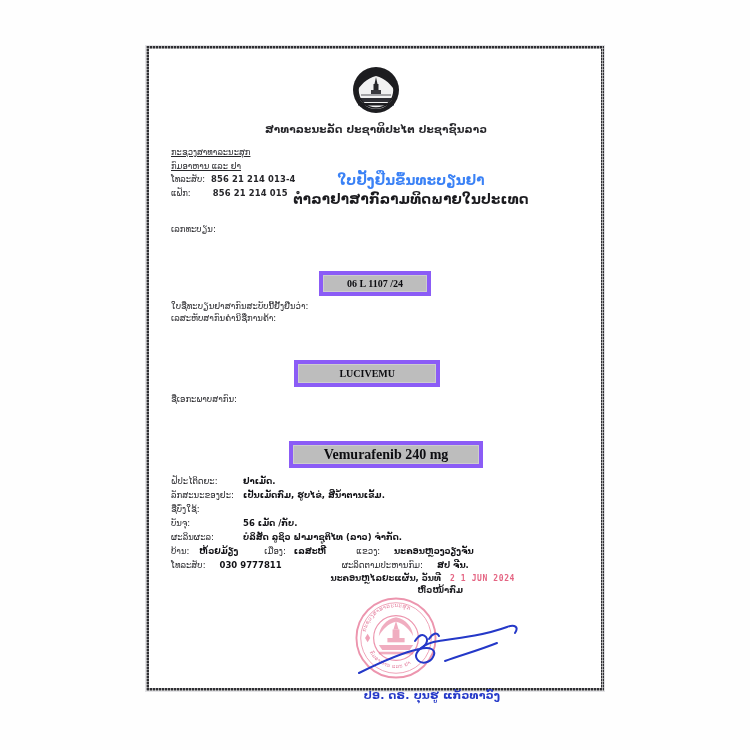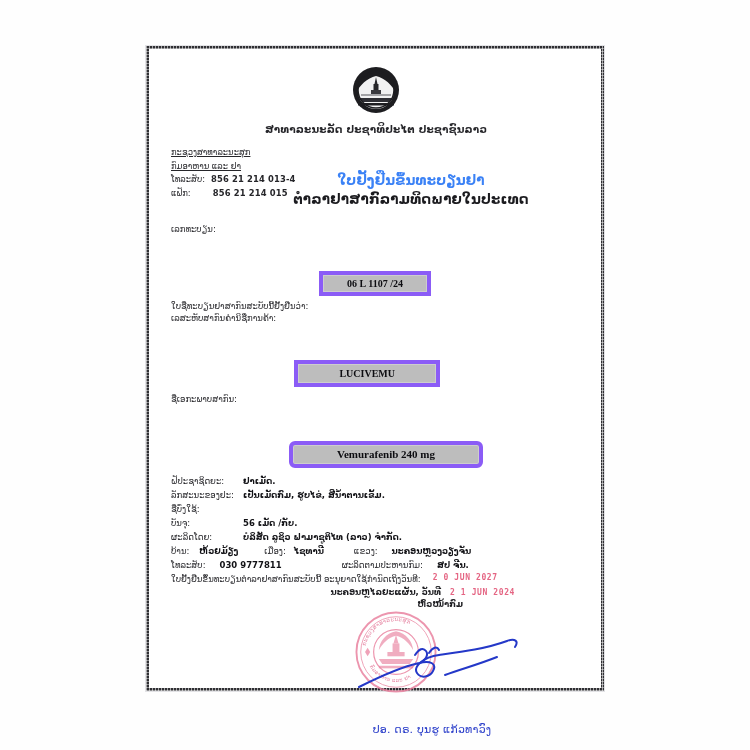--- a/index.html
+++ b/index.html
@@ -185,23 +185,22 @@
     width: 138px;
     height: 19px;
     line-height: 19px;
     font-size: 10px;
     margin-left: 118px;
   }
   .box-generic {
     width: 186px;
     height: 19px;
     line-height: 19px;
-    font-size: 11px;
+    font-size: 14px;
     margin-left: 118px;
-    border-radius: 6px;
   }
 
   .lbl-w1 { width: 118px; }
   .lbl-w2 { width: 72px; }
 
   
   .stamp-date {
     color: #e04b6e;
     font-family: "DejaVu Sans Mono", "Liberation Mono", monospace;
     font-size: 8px;
@@ -250,23 +249,22 @@
   }
 
   .signer-name {
     position: absolute;
     left: 16px; right: 0;
     top: 116px;
     text-align: center;
     padding-left: 96px;
     color: #2438c8;
     font-size: 11px;
-    font-weight: 400;
+    font-weight: 700;
     letter-spacing: .2px;
-    margin-top: 20px;
   }
 </style>
 </head>
 <body>
 
 <div id="page-sheet">
 
   <div id="doc-frame">
     <div id="doc-inner">
 
@@ -327,64 +325,60 @@
           <div class="flabel">ເລສະຫັບສາກົນຄຳນິຊື່ການຄ້າ:</div>
           <div class="greybox box-brand" style="margin-left:18px;">LUCIVEMU</div>
         </div>
 
         <div class="boxrow" style="margin-top:6px;">
           <div class="flabel lbl-w1">ຊື່ເອກະພາບສາກົນ:</div>
           <div class="greybox box-generic" style="margin-left:0;">Vemurafenib 240 mg</div>
         </div>
 
         <div class="frow" style="margin-top:7px;">
-          <div class="flabel lbl-w2">ຝັປະຊາຊິດຍະ:</div>
+          <div class="flabel lbl-w2">ຝັປະໄຕິດຍະ:</div>
           <div class="fvalue">ຢາເມັດ.</div>
         </div>
 
         <div class="frow">
           <div class="flabel lbl-w2">ລັກສະນະຂອງຢະ:</div>
           <div class="fvalue">ເປັນເມັດກົມ, ຮູບໄຂ່, ສີນ້ຳຕານເຂັ້ມ.</div>
         </div>
 
         <div class="frow">
           <div class="flabel lbl-w2">ຊື່ບົ່ງໃຊ້:</div>
         </div>
 
         <div class="frow">
           <div class="flabel lbl-w2">ບັນຈຸ:</div>
           <div class="fvalue">56 ເມັດ /ກັບ.</div>
         </div>
 
         <div class="frow">
-          <div class="flabel lbl-w2">ຜະລິດໂດຍ:</div>
+          <div class="flabel lbl-w2">ຜະລິນຜະລ:</div>
           <div class="fvalue">ບໍລິສັດ ລູຊິວ ຟາມາຊູຕິໄທ (ລາວ) ຈຳກັດ.</div>
         </div>
 
 
         <div class="frow">
           <div class="flabel">ບ້ານ:</div>
           <div class="fvalue" style="margin-left:10px;">ຫ້ວຍມ້ຽງ</div>
           <div class="flabel" style="margin-left:26px;">ເມືອງ:</div>
-          <div class="fvalue" style="margin-left:8px;">ໄຊທານີ</div>
+          <div class="fvalue" style="margin-left:8px;">ເລສະຫີ</div>
           <div class="flabel" style="margin-left:30px;">ແຂວງ:</div>
           <div class="fvalue" style="margin-left:14px;">ນະຄອນຫຼວງວຽງຈັນ</div>
         </div>
 
         <div class="frow">
           <div class="flabel">ໂທລະສັບ:</div>
           <div class="fvalue" style="margin-left:14px;">030 9777811</div>
           <div class="flabel" style="margin-left:60px;">ຜະລິດຕາມປະຫານກົມ:</div>
           <div class="fvalue" style="margin-left:14px;">ສປ ຈີນ.</div>
         </div>
 
-        <div class="frow">
-          <div class="flabel">ໃບຢັ້ງຢືນຂຶ້ນທະບຽນຕຳລາຢາສາກົນສະບັບນີ້ ອະນຸຍາດໃຊ້ກຳນົດເຖິງວັນທີ:</div>
-          <div class="stamp-date" style="margin-left:12px;">2 0 JUN 2027</div>
-        </div>
 
       </div>
 
       <div class="sign-area">
 
         <div class="sign-line-1">
           <span>ນະຄອນຫຼໄລຍະແຜັນ, ວັນທີ</span>
           <span class="stamp-date" style="margin-left:6px;">2 1 JUN 2024</span>
         </div>
 

